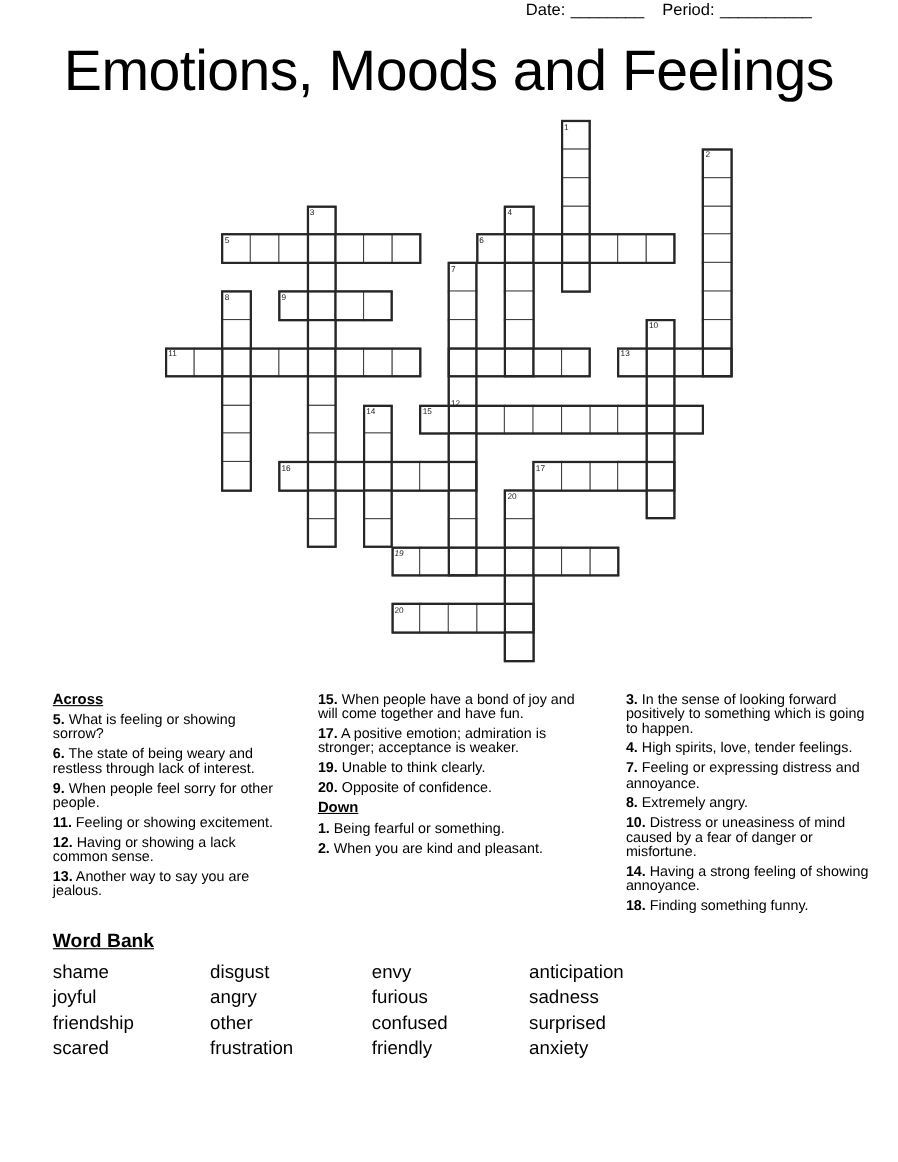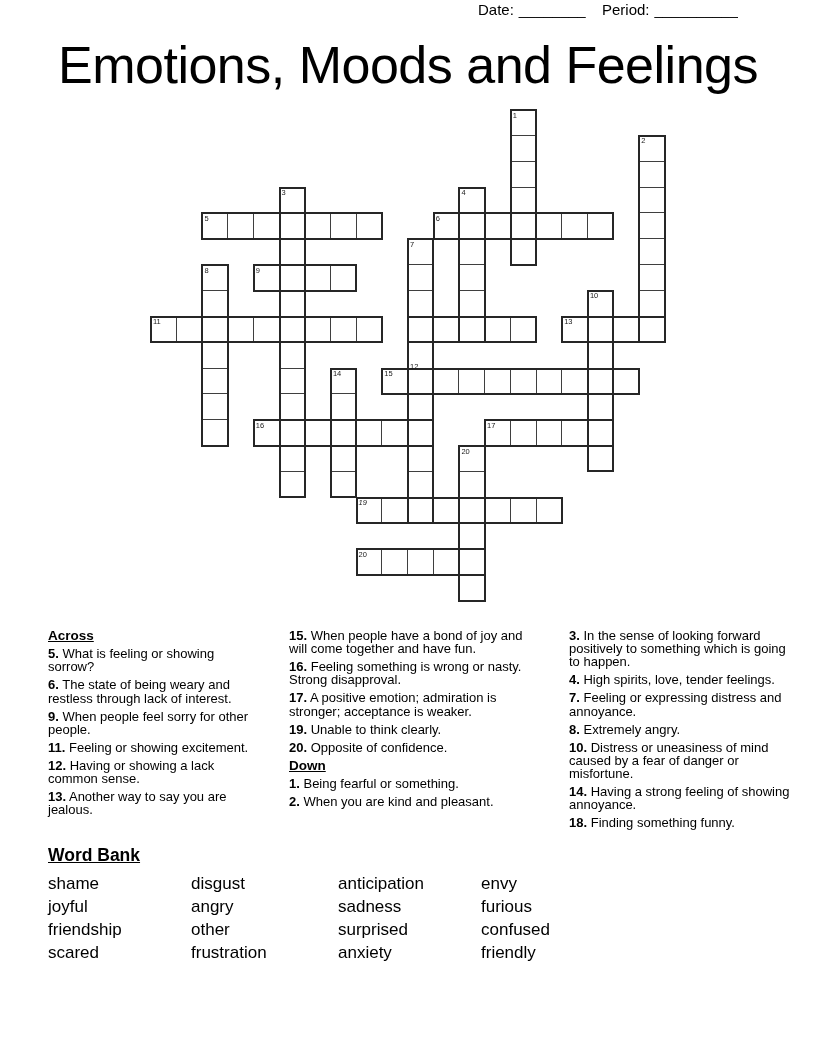--- a/index.html
+++ b/index.html
@@ -224,21 +224,20 @@
         <p class="clue-header">Across</p>
         <p class="clue"><b>5.</b> What is feeling or showing sorrow?</p>
         <p class="clue"><b>6.</b> The state of being weary and restless through lack of interest.</p>
         <p class="clue"><b>9.</b> When people feel sorry for other people.</p>
         <p class="clue"><b>11.</b> Feeling or showing excitement.</p>
         <p class="clue"><b>12.</b> Having or showing a lack common sense.</p>
         <p class="clue"><b>13.</b> Another way to say you are jealous.</p>
       </div>
     <div class="clue-col" id="clue-col-2">
         <p class="clue"><b>15.</b> When people have a bond of joy and will come together and have fun.</p>
-        <p class="clue"><b>16.</b> Feeling something is wrong or nasty. Strong disapproval.</p>
         <p class="clue"><b>17.</b> A positive emotion; admiration is stronger; acceptance is weaker.</p>
         <p class="clue"><b>19.</b> Unable to think clearly.</p>
         <p class="clue"><b>20.</b> Opposite of confidence.</p>
         <p class="clue-header">Down</p>
         <p class="clue"><b>1.</b> Being fearful or something.</p>
         <p class="clue"><b>2.</b> When you are kind and pleasant.</p>
       </div>
     <div class="clue-col" id="clue-col-3">
         <p class="clue"><b>3.</b> In the sense of looking forward positively to something which is going to happen.</p>
         <p class="clue"><b>4.</b> High spirits, love, tender feelings.</p>
@@ -259,27 +258,27 @@
           <div class="wb-word">friendship</div>
           <div class="wb-word">scared</div>
         </div>
         <div class="wb-col">
           <div class="wb-word">disgust</div>
           <div class="wb-word">angry</div>
           <div class="wb-word">other</div>
           <div class="wb-word">frustration</div>
         </div>
         <div class="wb-col">
+          <div class="wb-word">envy</div>
+          <div class="wb-word">furious</div>
+          <div class="wb-word">confused</div>
+          <div class="wb-word">friendly</div>
+        </div>
+        <div class="wb-col">
           <div class="wb-word">anticipation</div>
           <div class="wb-word">sadness</div>
           <div class="wb-word">surprised</div>
           <div class="wb-word">anxiety</div>
         </div>
-        <div class="wb-col">
-          <div class="wb-word">envy</div>
-          <div class="wb-word">furious</div>
-          <div class="wb-word">confused</div>
-          <div class="wb-word">friendly</div>
-        </div>
       </div>
   </div>
 
 </div>
 
 </body></html>

